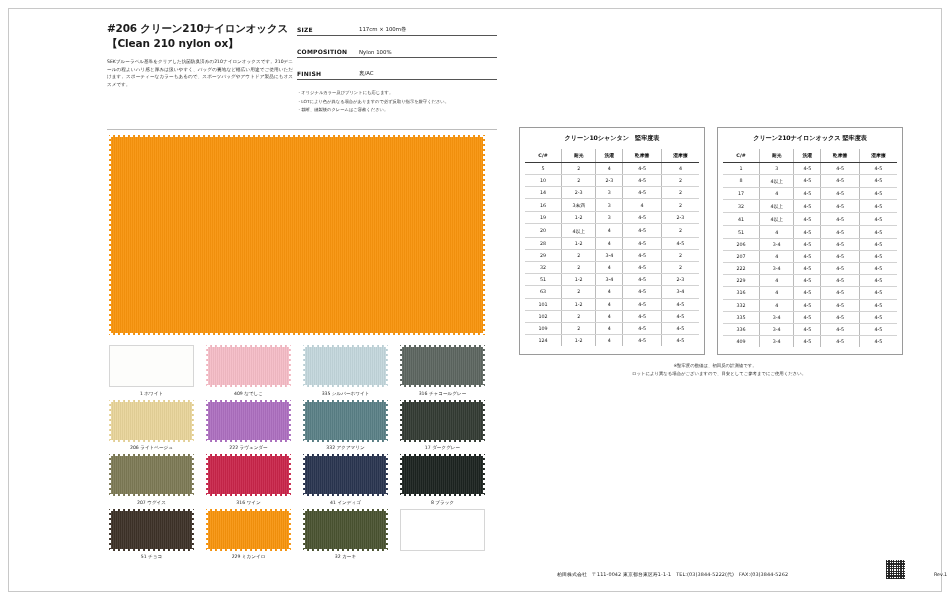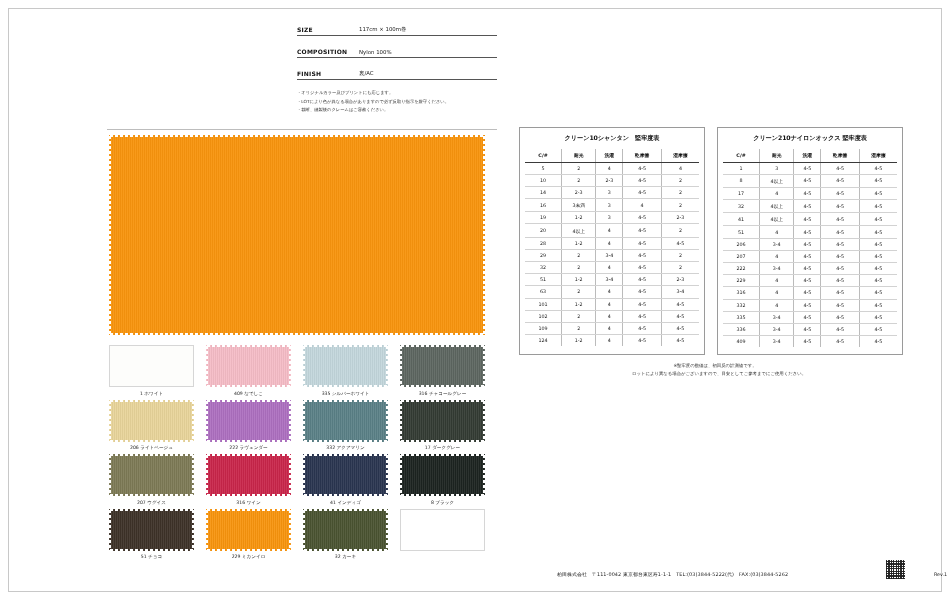--- a/index.html
+++ b/index.html
@@ -154,20 +154,25 @@
   }
 </style>
 </head>
 <body>
 
 <div class="sheet">
 
   <div class="left-panel">
 
     <div class="header-block">
+      <div class="title-col">
+        <div class="title-main">#206 クリーン210ナイロンオックス</div>
+        <div class="title-sub">【Clean 210 nylon ox】</div>
+        <div class="desc">SEKブルーラベル基準をクリアした抗菌防臭済みの210ナイロンオックスです。210デニールの程よいハリ感と厚みは扱いやすく、バッグの裏地など幅広い用途でご使用いただけます。スポーティーなカラーもあるので、スポーツバッグやアウトドア製品にもオススメです。</div>
+      </div>
 
       <div class="spec-col">
         <div class="spec-row">
           <span class="spec-label">SIZE</span>
           <span class="spec-value">117cm × 100m巻</span>
         </div>
         <div class="spec-row">
           <span class="spec-label">COMPOSITION</span>
           <span class="spec-value">Nylon 100%</span>
         </div>

